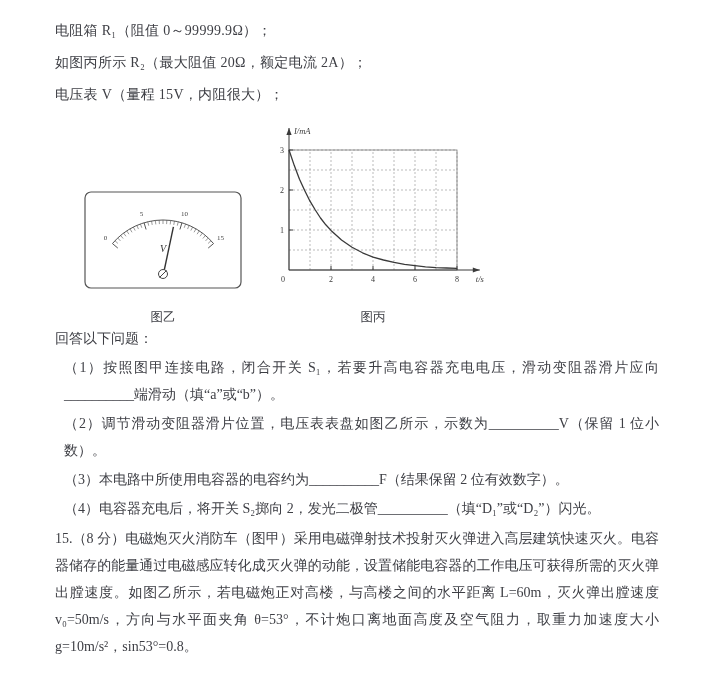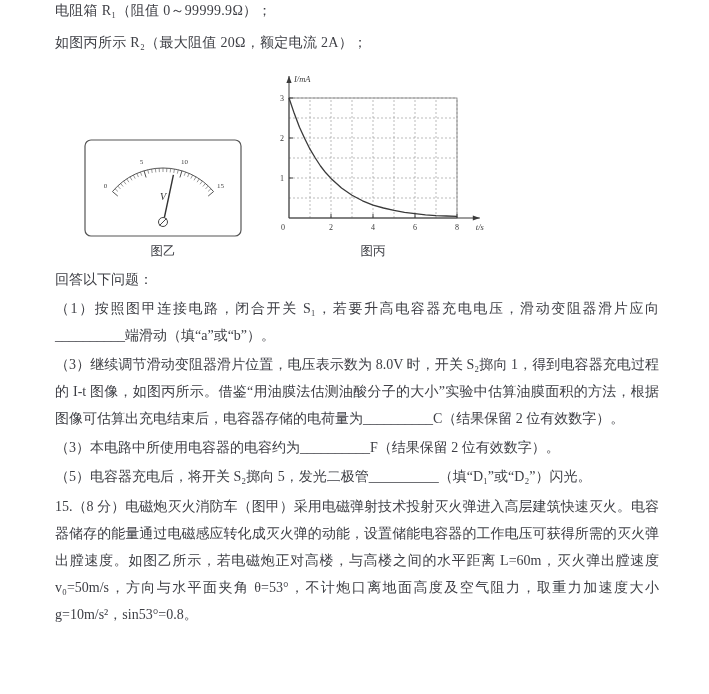--- a/index.html
+++ b/index.html
@@ -4,40 +4,41 @@
 <style>
   * { margin:0; padding:0; box-sizing:border-box; }
   html,body { background:#ffffff; }
   .page {
     position:relative;
     width:709px; height:694px;
     background:#ffffff;
     color:#3d3e44;
     font-family:"Liberation Serif","DejaVu Serif",serif;
     font-size:14px;
-    padding:4px 50px 4px 55px;
+    padding:24px 50px 4px 55px;
     overflow:hidden;
   }
   .eq-line { height:14px; line-height:14px; margin-bottom:18px; letter-spacing:0.3px; white-space:nowrap; }
   .figures { display:flex; align-items:flex-end; padding-left:28px; margin-top:2px; }
   figure { display:flex; flex-direction:column; align-items:center; }
   .meter-fig { margin-right:14px; }
-  figcaption { font-size:12.5px; margin-top:5px; color:#3d3e44; }
-  .q-intro { margin-top:7px; line-height:26px; }
-  .q-item { line-height:27px; margin-top:2px; text-align:justify; }
+  figcaption { font-size:12.5px; margin-top:19px; color:#3d3e44; }
+  .q-intro { margin-top:0; line-height:26px; }
+  .q-item { line-height:27px; margin-top:2px; text-align:justify;margin-left:9px; }
   .q15 { line-height:27px; margin-top:3px; text-align:justify; }
   svg text { font-family:"Liberation Serif","DejaVu Serif",serif; }
 </style>
 </head>
 <body>
 
 <div class="page" style="color: rgb(61, 62, 68);">
 
   <div class="eq-line">电阻箱 R₁（阻值 0～99999.9Ω）；</div>
   <div class="eq-line">如图丙所示 R₂（最大阻值 20Ω，额定电流 2A）；</div>
+  <div class="eq-line">电压表 V（量程 15V，内阻很大）；</div>
 
   <div class="figures">
     <figure class="meter-fig">
       <svg width="160" height="100" viewBox="0 0 160 100">
         <rect x="2" y="2" width="156" height="96" rx="6" fill="#ffffff" stroke="#555555" stroke-width="1.2"></rect>
       <path d="M 29.44106675414745 53.5760177606884 A 66 66 0 0 1 130.55893324585256 53.5760177606884" fill="none" stroke="#555" stroke-width="1"></path>
           <line x1="29.44106675414745" y1="53.5760177606884" x2="34.803377855980294" y2="58.075531028494176" stroke="#555" stroke-width="1"></line>
           <line x1="31.99333965617879" y1="50.708051900663584" x2="34.902834222470986" y2="53.453018452138515" stroke="#555" stroke-width="0.6"></line>
           <line x1="34.708051900663584" y1="47.99333965617878" x2="37.453018452138515" y2="50.90283422247098" stroke="#555" stroke-width="0.6"></line>
           <line x1="37.57601776068841" y1="45.44106675414745" x2="40.14716819943457" y2="48.505244526623365" stroke="#555" stroke-width="0.6"></line>
@@ -120,19 +121,19 @@
           <text x="226.8" y="162" text-anchor="end" font-size="8.5" font-style="italic" fill="#3a3a3a">t/s</text>
           <polyline points="32.0,30.0 37.3,45.6 42.5,59.2 47.8,70.8 53.0,81.2 58.3,90.0 63.5,98.0 68.8,104.8 74.0,110.4 84.5,120.0 95.0,127.2 105.5,132.8 116.0,137.2 126.5,140.0 137.0,142.4 147.5,144.4 158.0,145.6 168.5,146.8 179.0,147.6 189.5,148.0 200.0,148.4" fill="none" stroke="#3a3a3a" stroke-width="1.3" stroke-linejoin="round"></polyline>
         </svg>
       <figcaption>图丙</figcaption>
     </figure>
   </div>
 
   <div class="q-intro">回答以下问题：</div>
 
   <p class="q-item">（1）按照图甲连接电路，闭合开关 S₁，若要升高电容器充电电压，滑动变阻器滑片应向__________端滑动（填“a”或“b”）。</p>
-  <p class="q-item">（3）继续调节滑动变阻器滑片位置，电压表示数为 8.0V 时，开关 S₂掷向 1，得到电容器充电过程的 I-t 图像，如图丙所示。借鉴“用油膜法估测油酸分子的大小”实验中估算油膜面积的方法，根据图像可估算出充电结束后，电容器存储的电荷量为__________C（结果保留 2 位有效数字）。</p>
+  <p class="q-item">（2）调节滑动变阻器滑片位置，电压表表盘如图乙所示，示数为__________V（保留 1 位小数）。</p>
   <p class="q-item">（3）本电路中所使用电容器的电容约为__________F（结果保留 2 位有效数字）。</p>
-  <p class="q-item">（5）电容器充电后，将开关 S₂掷向 5，发光二极管__________（填“D₁”或“D₂”）闪光。</p>
+  <p class="q-item">（4）电容器充电后，将开关 S₂掷向 2，发光二极管__________（填“D₁”或“D₂”）闪光。</p>
 
   <p class="q15">15.（8 分）电磁炮灭火消防车（图甲）采用电磁弹射技术投射灭火弹进入高层建筑快速灭火。电容器储存的能量通过电磁感应转化成灭火弹的动能，设置储能电容器的工作电压可获得所需的灭火弹出膛速度。如图乙所示，若电磁炮正对高楼，与高楼之间的水平距离 L=60m，灭火弹出膛速度 v₀=50m/s，方向与水平面夹角 θ=53°，不计炮口离地面高度及空气阻力，取重力加速度大小 g=10m/s²，sin53°=0.8。</p>
 
 </div>
 
 </body></html>

